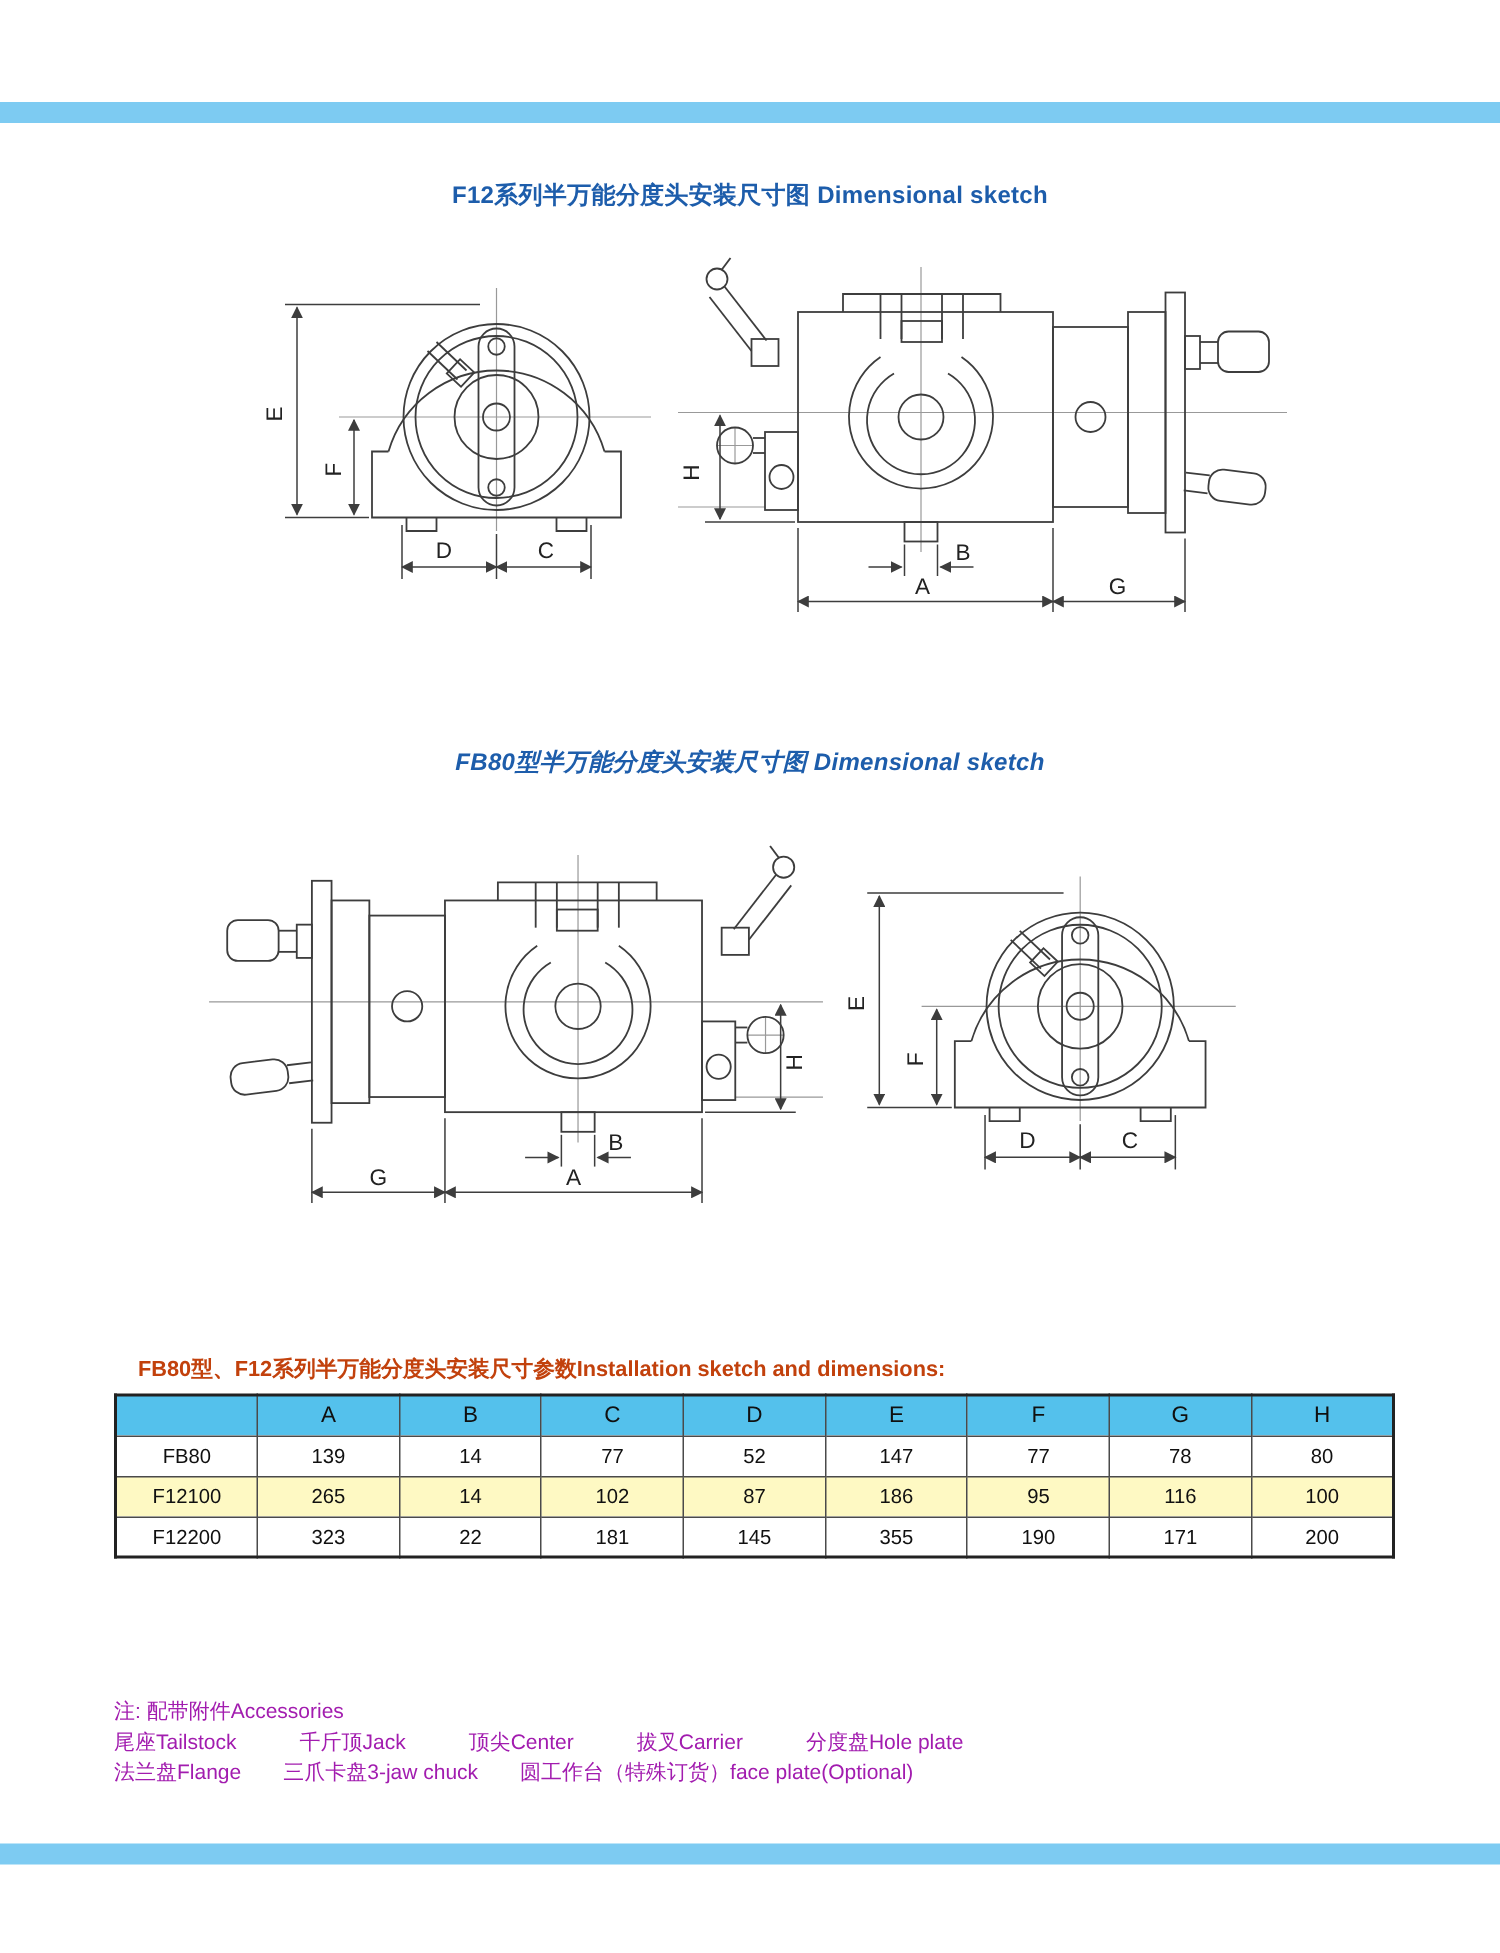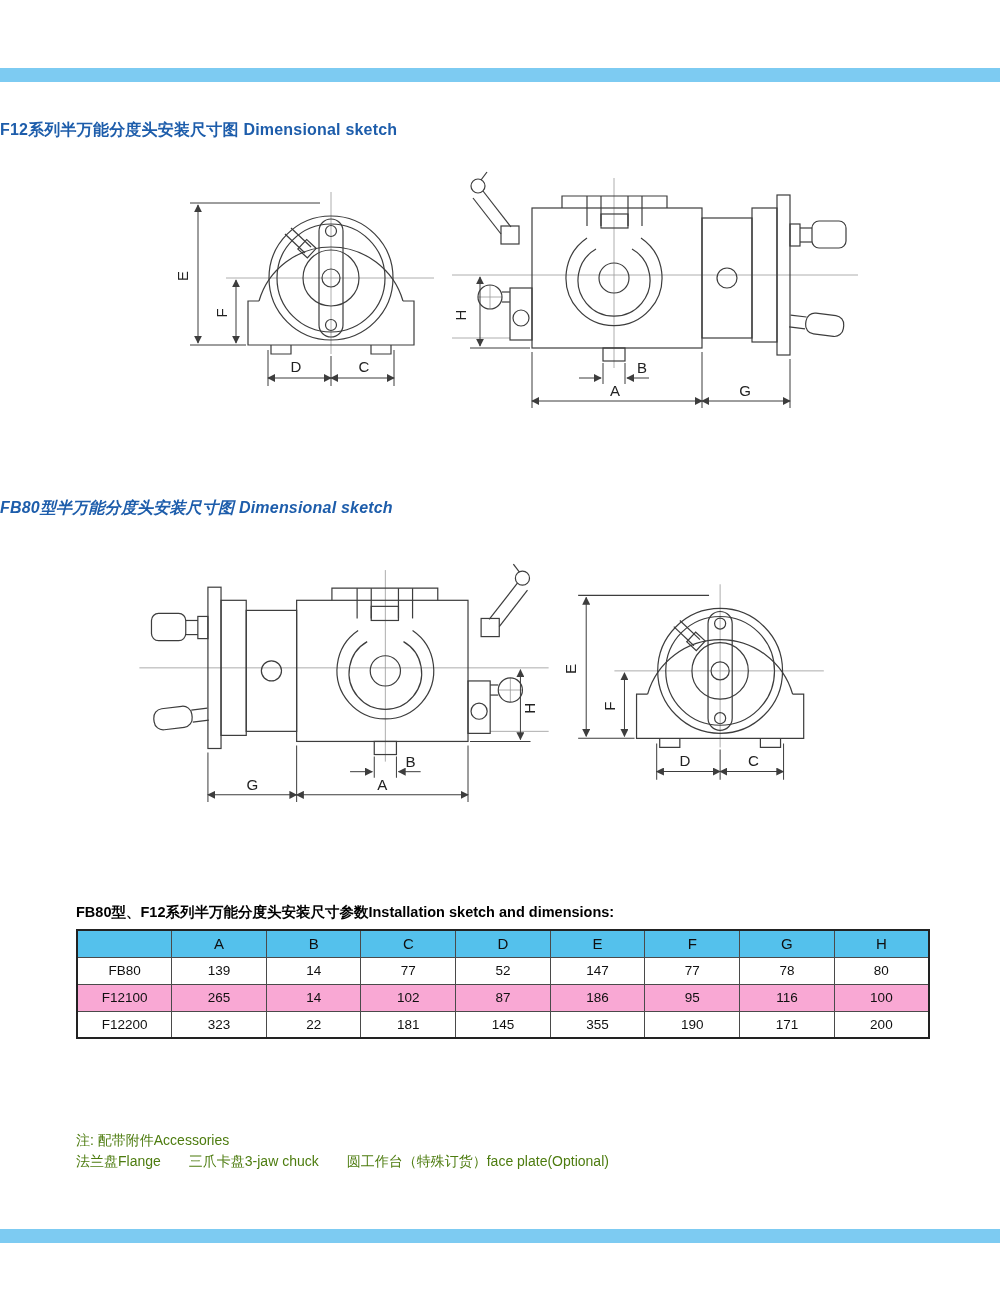--- a/index.html
+++ b/index.html
@@ -5,45 +5,45 @@
   * { margin:0; padding:0; box-sizing:border-box; }
   body { background:#ffffff; }
   .page {
     position:relative; width:1000px; height:1302px; background:#fff;
     font-family:"Liberation Sans", sans-serif; overflow:hidden; margin:0 auto;
   }
   .accent-bar { position:absolute; left:0; width:1000px; height:14px; background:#7dcbf2; }
   #top-bar { top:68px; }
   #bottom-bar { top:1229px; }
   .sec-title {
-    position:absolute; left:0; width:1000px; text-align:left;
+    position:absolute; left:0; width:1000px; text-align:center;
     color:#1d5dab; font-size:16px; font-weight:600; letter-spacing:0.2px;
   }
   #title1 { top:120px; }
   #title2 { top:498px;font-style:italic; }
   .drawing { position:absolute; }
   #f12-front  { left:168px; top:180px; width:290px; height:228px; }
   #f12-side   { left:452px; top:170px; width:410px; height:248px; }
   #fb80-side  { left:126px; top:562px; width:432px; height:250px; }
   #fb80-front { left:556px; top:572px; width:292px; height:230px; }
   svg text { font-family:"Liberation Sans", sans-serif; font-size:15px; fill:#222; }
   .tbl-caption {
-    position:absolute; left:76px; top:903px; font-size:14.5px; font-weight:600; color:#000000;
+    position:absolute; left:92px; top:903px; font-size:14.5px; font-weight:600; color:#c2410c;
   }
   table.dims {
     position:absolute; left:76px; top:929px; width:854px;
     border-collapse:collapse; table-layout:fixed; border:2px solid #222;
   }
   table.dims th, table.dims td {
     border:1px solid #4a4a4a; text-align:center; vertical-align:middle;
     height:27px; font-size:13.5px; color:#101010; background:#fff;
   }
   table.dims thead th { background:#54c1ec; font-weight:400; font-size:15px; }
-  table.dims tr.alt td { background:#f9a8d4;margin-top:19px; }
-  .notes { position:absolute; left:76px; top:1130px; font-size:14px; color:#4d7c0f; line-height:20.5px; }
+  table.dims tr.alt td { background:#fef9c3;margin-top:19px; }
+  .notes { position:absolute; left:76px; top:1130px; font-size:14px; color:#a21caf; line-height:20.5px; }
   .notes div { white-space:pre; }
 </style>
 </head>
 <body>
 
 <div class="page">
 
   <div class="accent-bar" id="top-bar"></div>
 
   <div class="sec-title" id="title1">F12系列半万能分度头安装尺寸图 Dimensional sketch</div>
@@ -322,18 +322,19 @@
           <td>355</td>
           <td>190</td>
           <td>171</td>
           <td>200</td>
         </tr>
       </tbody>
   </table>
 
   <div class="notes">
     <div>注: 配带附件Accessories</div>
+    <div>尾座Tailstock　　　千斤顶Jack　　　顶尖Center　　　拔叉Carrier　　　分度盘Hole plate</div>
     <div>法兰盘Flange　　三爪卡盘3-jaw chuck　　圆工作台（特殊订货）face plate(Optional)</div>
   </div>
 
   <div class="accent-bar" id="bottom-bar"></div>
 
 </div>
 
 </body></html>

